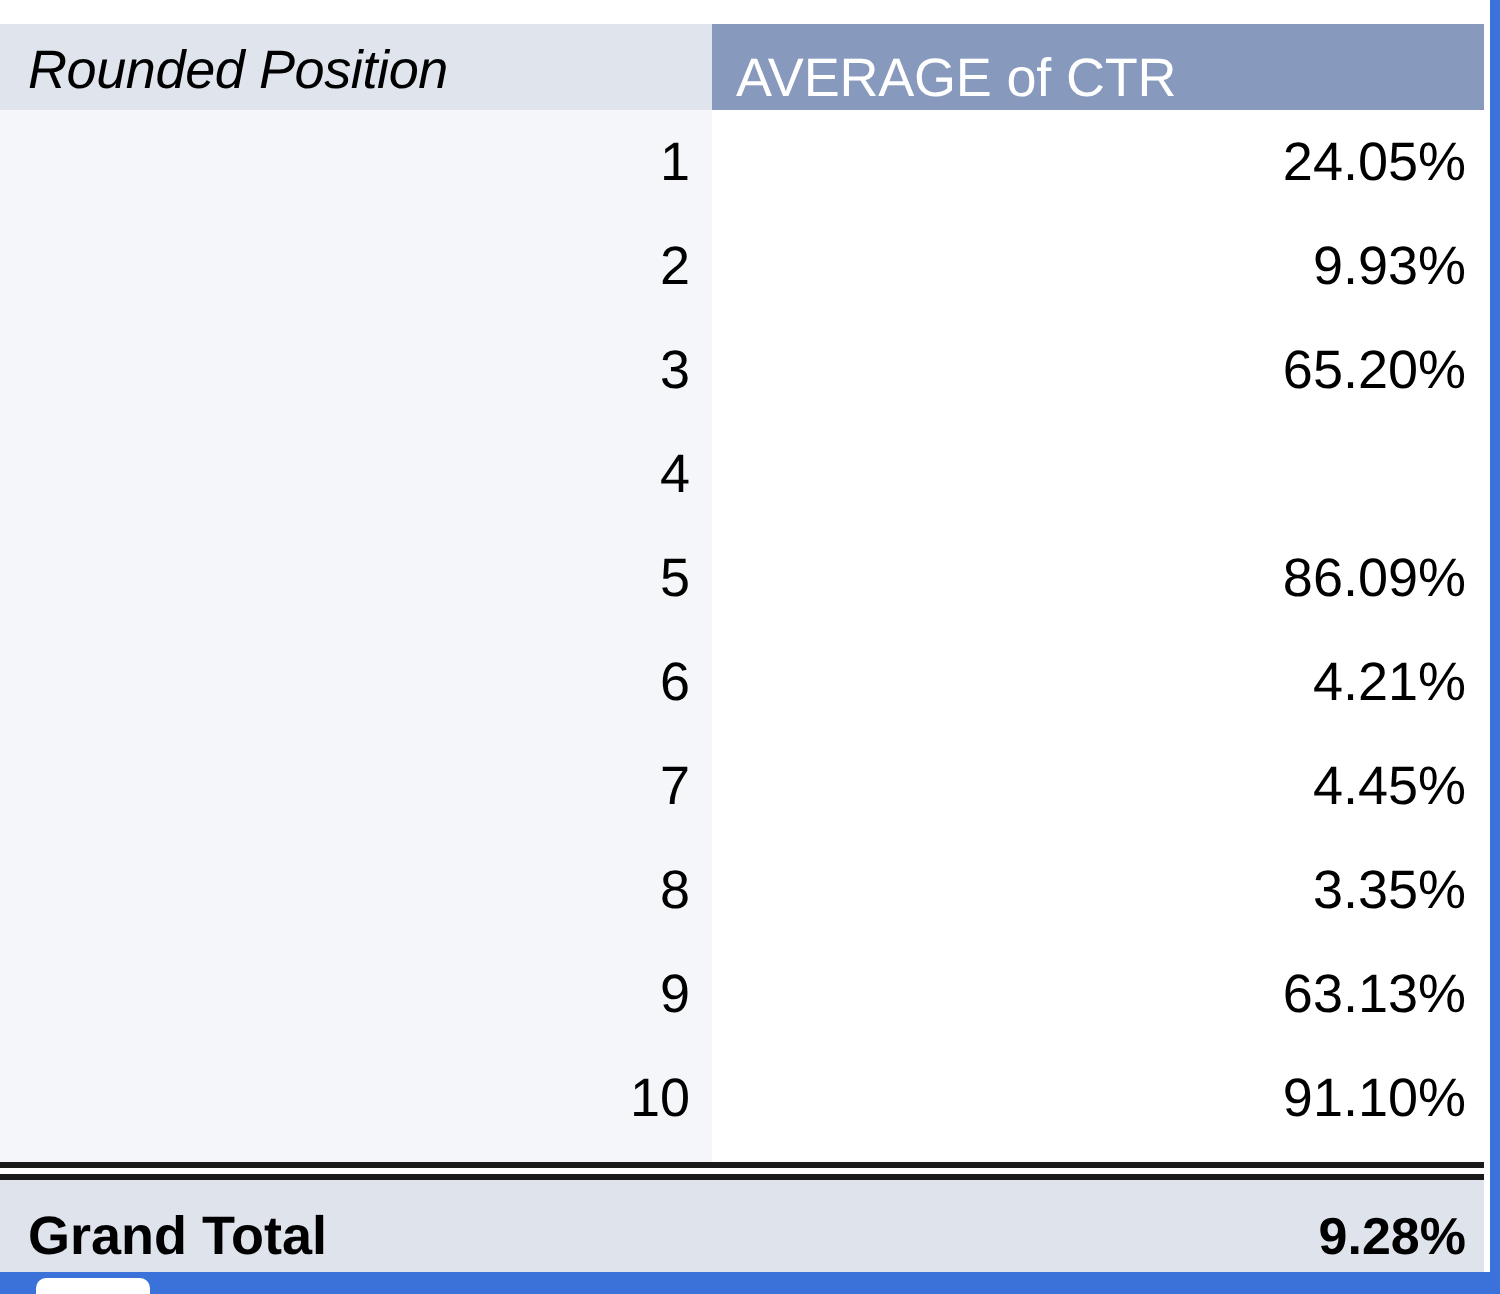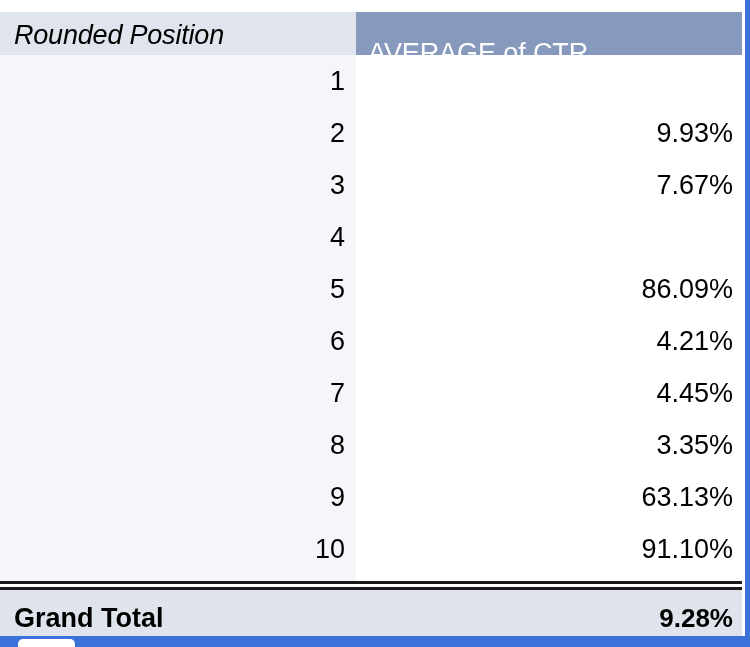--- a/index.html
+++ b/index.html
@@ -89,21 +89,21 @@
   .hdr-right {
     position: absolute;
     left: 356px;
     top: 0;
     width: 386px;
     height: 55px;
     background: #8799bd;
     box-sizing: border-box;
     padding-left: 12px;
     display: flex;
-    align-items: flex-end;
+    align-items: center;
   }
   .hdr-right span {
     font-size: 27px;
     color: #ffffff;
     line-height: 1;
     letter-spacing: -0.1px;
   }
 
   
   .body-area {
@@ -213,30 +213,31 @@
       <span>AVERAGE of CTR</span>
     </div>
   </div>
 
   <div class="body-area">
     <div class="col-left-bg"></div>
     <div class="rows">
 
       <div class="row">
         <div class="cell-pos">1</div>
+        <div class="cell-val">24.05%</div>
       </div>
 
       <div class="row">
         <div class="cell-pos">2</div>
         <div class="cell-val">9.93%</div>
       </div>
 
       <div class="row">
         <div class="cell-pos">3</div>
-        <div class="cell-val">7.67%</div>
+        <div class="cell-val">65.20%</div>
       </div>
 
       <div class="row">
         <div class="cell-pos">4</div>
       </div>
 
       <div class="row">
         <div class="cell-pos">5</div>
         <div class="cell-val">86.09%</div>
       </div>

